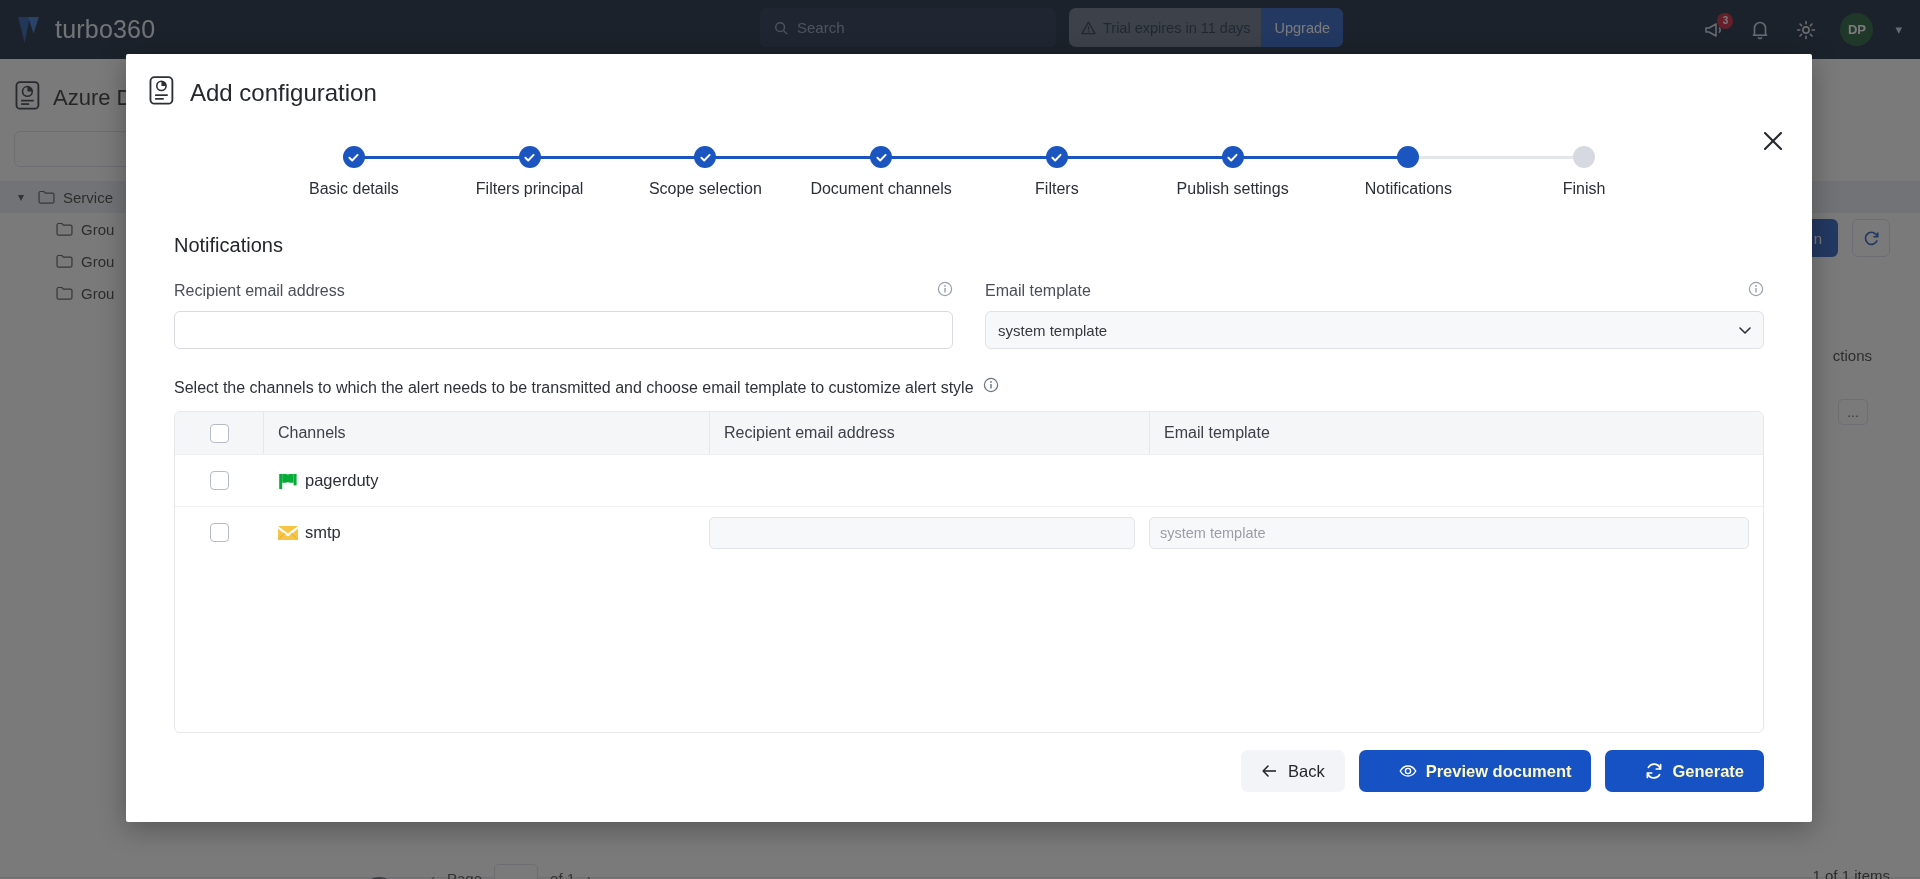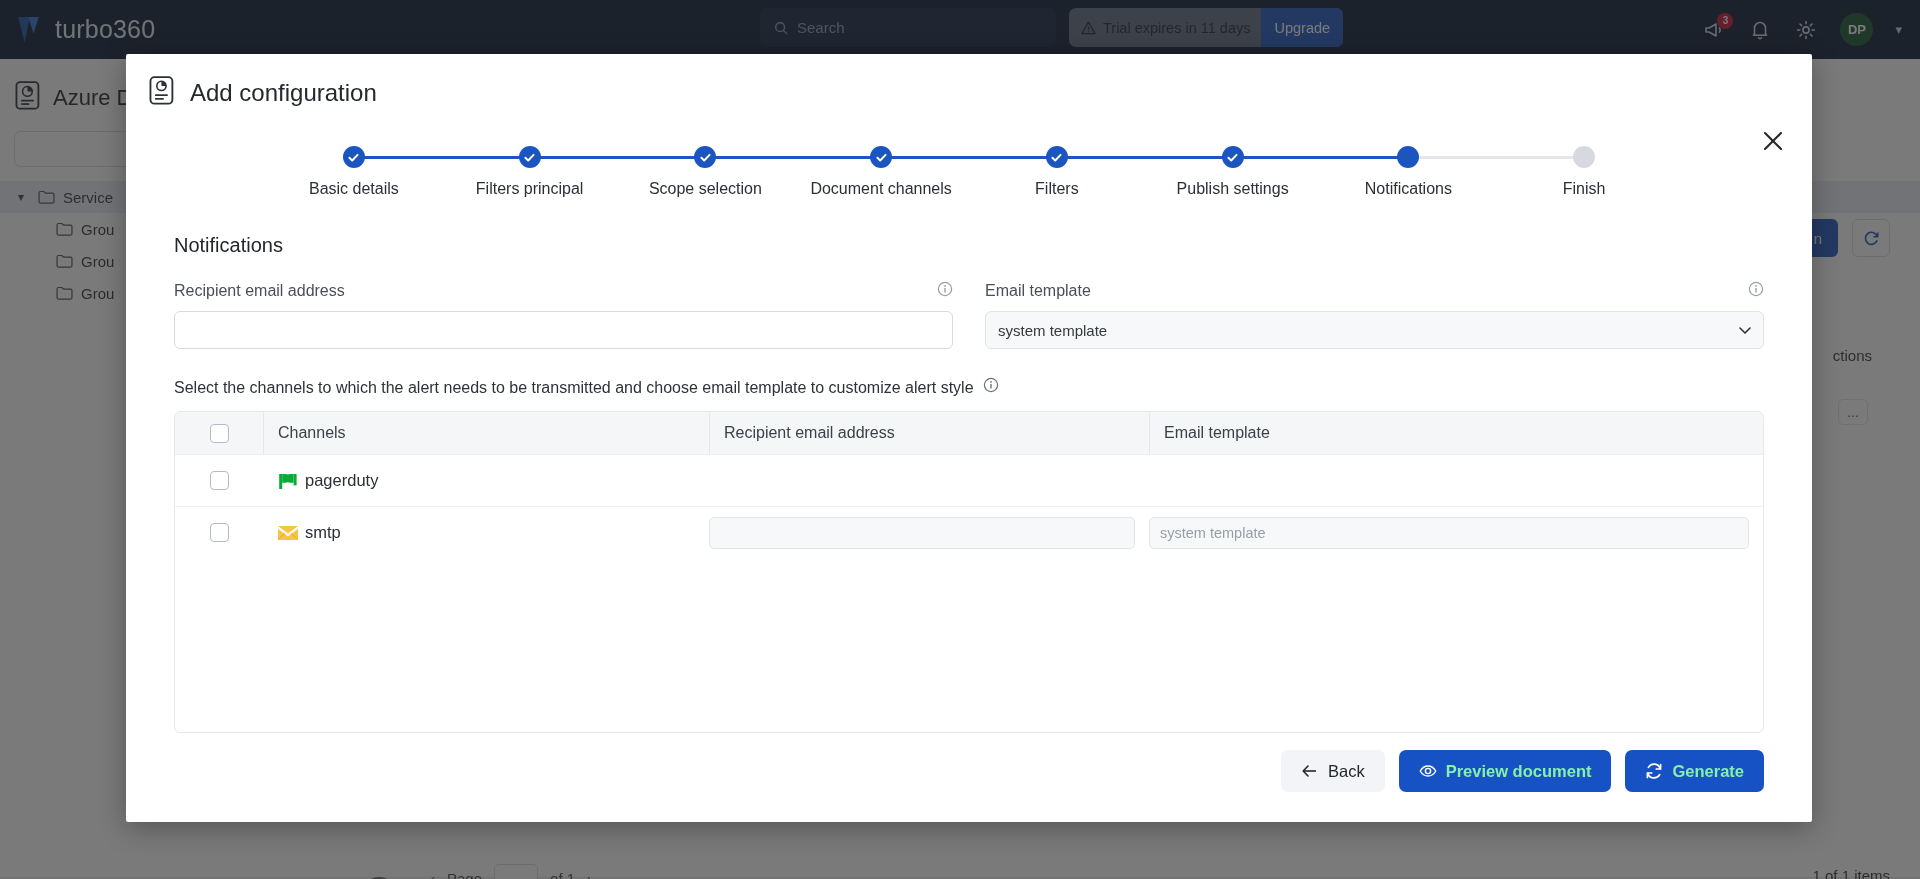--- a/index.html
+++ b/index.html
@@ -191,21 +191,21 @@
     position: absolute; right: 48px; bottom: 30px;
     display: flex; gap: 14px; align-items: center;
   }
   .btn {
     height: 42px; border-radius: 7px; font-size: 16.5px; font-family: inherit;
     display: flex; align-items: center; gap: 9px; padding: 0 20px; cursor: pointer;
     border: none;
     text-align: center;
   }
   .btn-back { background: #f2f4f7; color: #24272c; }
-  .btn-primary { background: #1652c3; color: #86efac; font-weight: bold; }
+  .btn-primary { background: #1652c3; color: #fef9c3; font-weight: bold; padding-left: 40px; }
   .btn svg { width: 18px; height: 18px; flex: none; }
 </style>
 </head>
 <body>
 
 <div class="page">
   <div class="page-head">
     <span>
       <svg class="doc-ico" viewBox="0 0 24 26">
           <rect x="2" y="1" width="19" height="23" rx="3" fill="none" stroke="#2b2f36" stroke-width="1.6"></rect>

